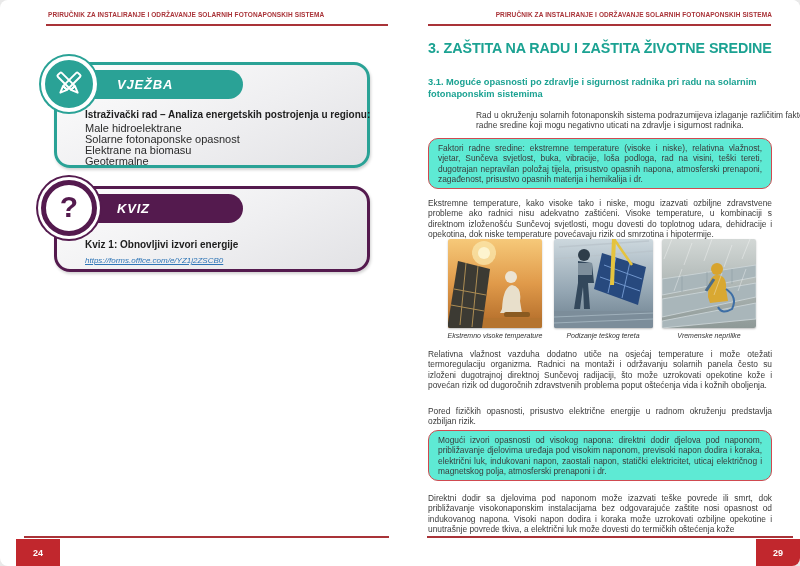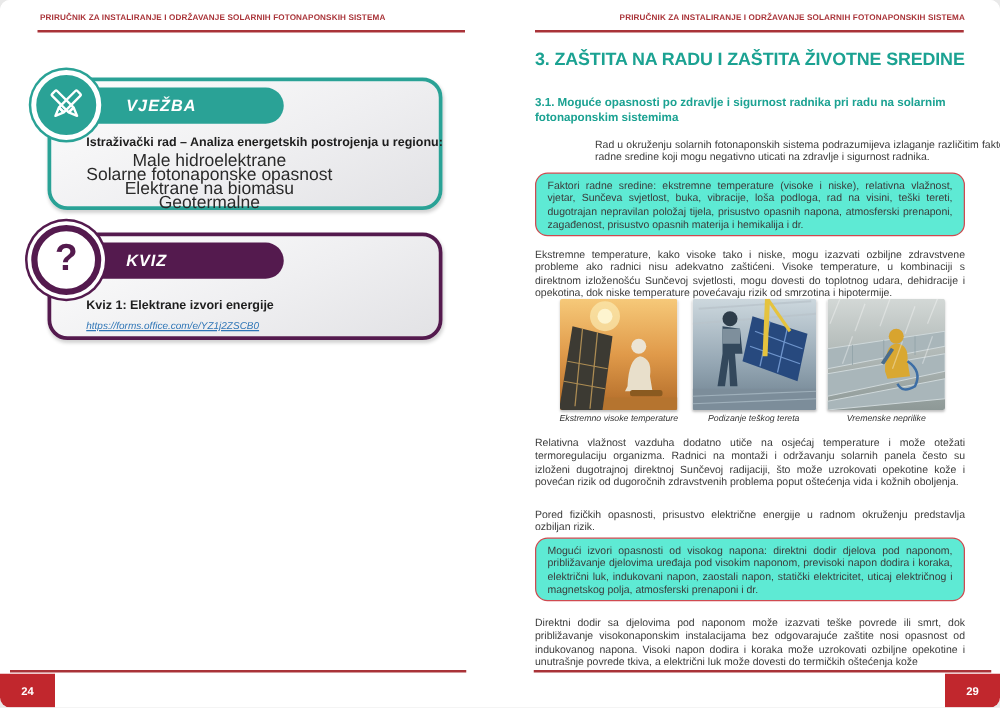--- a/index.html
+++ b/index.html
@@ -1,19 +1,19 @@
 <!DOCTYPE html>
 <html lang="hr"><head>
 <meta charset="utf-8">
 <style>
   * { margin:0; padding:0; box-sizing:border-box; }
   html,body { width:800px; height:566px; background:#e9e9e9; font-family:"Liberation Sans", sans-serif; }
   .spread { position:relative; width:800px; height:566px; background:#ffffff; border-radius:8px; overflow:hidden; }
   .page { position:absolute; top:0; width:400px; height:566px; background:#fff; }
-  #page-left { left:0; }
+  #page-left { left:16px; }
   #page-right { left:400px; }
 
   .running-head { position:absolute; top:11px; font-size:6.5px; font-weight:bold; color:#a93338; letter-spacing:0.1px; white-space:nowrap; }
   .running-head.lft { left:32px; }
   .running-head.rgt { right:28px; }
   .head-rule { position:absolute; top:24px; height:2px; background:#a93338; }
   #page-left .head-rule { left:30px; width:342px; }
   #page-right .head-rule { left:28px; width:343px; }
 
   .foot-rule { position:absolute; top:536px; height:2px; background:#a93338; }
@@ -38,21 +38,21 @@
 
   .badge { position:absolute; left:-16px; top:-9px; width:56px; height:56px; border-radius:50%;
            display:flex; align-items:center; justify-content:center; z-index:2; }
   .badge.teal { background:#2aa296; border:4px solid #fff; box-shadow:0 0 0 2px #2aa296; }
   .badge.purple { background:#fff; border:5px solid #541a4e; box-shadow:0 0 0 3px #fff, 0 0 0 5px #541a4e; }
   .qmark { color:#541a4e; font-weight:bold; font-size:30px; line-height:1; transform:translateY(-1px); }
 
   .fbox-heading { position:absolute; left:28px; font-weight:bold; font-size:10px; color:#1d1d1d; white-space:nowrap; }
   #vjezba-box .fbox-heading { top:44px; }
   #kviz-box .fbox-heading { top:50px; }
-  .fbox-list { position:absolute; left:28px; top:58px; font-size:14px; color:#2a2a2a; line-height:11px;text-align:center; }
+  .fbox-list { position:absolute; left:28px; top:58px; font-size:11px; color:#2a2a2a; line-height:11px; }
   .quiz-link { position:absolute; left:28px; top:67px; font-size:8px; font-style:italic; color:#2e75b6; text-decoration:underline; white-space:nowrap; }
 
   
   .col { position:absolute; left:28px; width:344px; }
   .chap-title { top:40px; font-size:14.3px; font-weight:bold; color:#1ba292; letter-spacing:-0.1px; white-space:nowrap; }
   .sec-heading { top:76px; font-size:9.3px; font-weight:bold; color:#1ba292; line-height:12px; }
   .body-p { font-size:8.4px; color:#3b3b3b; line-height:10.3px; text-align:justify; }
   #p1 { top:110px;margin-left:48px; }
   #p2 { top:198px; }
   #p3 { top:349px; }
@@ -104,21 +104,21 @@
         <div>Elektrane na biomasu</div>
         <div>Geotermalne</div>
       </div>
     </div>
 
     <div class="fbox" id="kviz-box">
       <div class="pill">KVIZ</div>
       <div class="badge purple">
         <span class="qmark">?</span>
       </div>
-      <div class="fbox-heading">Kviz 1: Elektrane izvori energije</div>
+      <div class="fbox-heading">Kviz 1: Obnovljivi izvori energije</div>
       <a class="quiz-link" href="#">https://forms.office.com/e/YZ1j2ZSCB0</a>
     </div>
 
     <div class="foot-rule"></div>
     <div class="page-num">24</div>
   </div>
 
   <div class="page" id="page-right">
     <div class="running-head rgt">PRIRUČNIK ZA INSTALIRANJE I ODRŽAVANJE SOLARNIH FOTONAPONSKIH SISTEMA</div>
     <div class="head-rule"></div>

